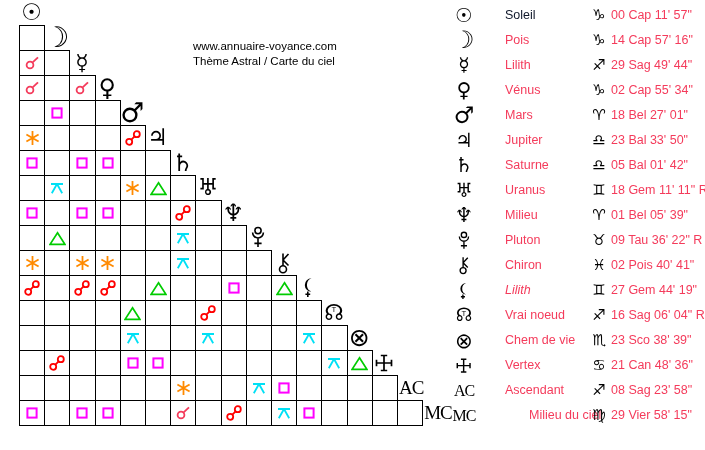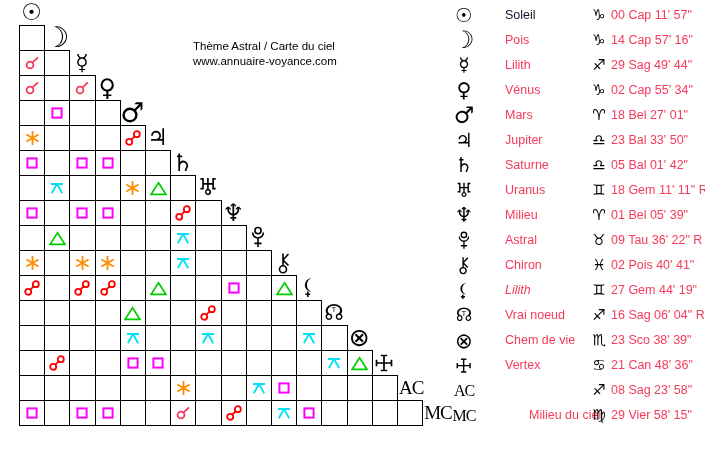--- a/index.html
+++ b/index.html
@@ -23,22 +23,22 @@
   .node{position:relative;display:inline-block;}
   .node i{position:absolute;left:50%;top:40%;transform:translate(-50%,-50%);
         font-style:normal;font-size:7px;font-family:"DejaVu Sans",sans-serif;}
   svg{display:block;}
 </style>
 </head>
 <body>
 
 <div id="stage">
   <div id="watermark">
+    <div>www.annuaire-voyance.com</div>
     <div>Thème Astral / Carte du ciel</div>
-    <div>www.annuaire-voyance.com</div>
   </div>
   <div id="grid">
       <div class="diag" style="left: 19px; top: 0px; width: 25.2px; height: 25px;">
         <span style="font-size:23px">☉</span>
       </div>
       <div class="cell" style="left: 19px; top: 25px; width: 26.2px; height: 26px;"></div>
       <div class="diag" style="left: 44.2px; top: 25px; width: 25.2px; height: 25px;">
         <span style="font-size:28px">☽</span>
       </div>
       <div class="cell" style="left: 19px; top: 50px; width: 26.2px; height: 26px;">
@@ -610,21 +610,21 @@
         <span class="lsign">♈</span>
         <span class="lpos" style="color: rgb(244, 59, 91);">01 Bel 05' 39"</span>
       </div>
       <div class="lrow" style="left: 0px; top: 228px; width: 705px;">
         <span class="lglyph">
           <svg width="11.9" height="19.55" viewBox="0 0 14 23">
             <circle cx="7" cy="4.6" r="3.1" stroke="#000" fill="none" stroke-width="1.6"></circle>
             <path d="M1.6 6.6 a5.4 5.4 0 0 0 10.8 0 M7 12 V21 M3.4 17.4 H10.6" stroke="#000" fill="none" stroke-width="1.6"></path>
           </svg>
         </span>
-        <span class="lname" style="color: rgb(244, 59, 91);">Astral</span>
+        <span class="lname" style="color: rgb(244, 59, 91);">Pluton</span>
         <span class="lsign">♉</span>
         <span class="lpos" style="color: rgb(244, 59, 91);">09 Tau 36' 22" R</span>
       </div>
       <div class="lrow" style="left: 0px; top: 253px; width: 705px;">
         <span class="lglyph">
           <svg width="11.049999999999999" height="18.7" viewBox="0 0 13 22">
             <circle cx="6" cy="17.2" r="3.5" stroke="#000" fill="none" stroke-width="1.6"></circle>
             <path d="M6 13.7 V1.5 M6 8 L11.5 2 M6 8 L11.5 13.5" stroke="#000" fill="none" stroke-width="1.6"></path>
           </svg>
         </span>
@@ -664,20 +664,21 @@
           <svg width="15.299999999999999" height="15.299999999999999" viewBox="0 0 18 18">
             <path d="M9 1.5 V16.5 M1.5 9 H16.5 M5.8 1.5 H12.2 M5.8 16.5 H12.2 M1.5 5.8 V12.2 M16.5 5.8 V12.2" stroke="#000" fill="none" stroke-width="1.7"></path>
           </svg>
         </span>
         <span class="lname" style="color: rgb(244, 59, 91);">Vertex</span>
         <span class="lsign">♋</span>
         <span class="lpos" style="color: rgb(244, 59, 91);">21 Can 48' 36"</span>
       </div>
       <div class="lrow" style="left: 0px; top: 378px; width: 705px;">
         <span class="lglyph acmc">AC</span>
+        <span class="lname" style="color: rgb(244, 59, 91);">Ascendant</span>
         <span class="lsign">♐</span>
         <span class="lpos" style="color: rgb(244, 59, 91);">08 Sag 23' 58"</span>
       </div>
       <div class="lrow" style="left: 0px; top: 403px; width: 705px;">
         <span class="lglyph acmc">MC</span>
         <span class="lname" style="color: rgb(244, 59, 91); margin-left: 24px;">Milieu du ciel</span>
         <span class="lsign">♍</span>
         <span class="lpos" style="color: rgb(244, 59, 91);">29 Vier 58' 15"</span>
       </div>
     </div>

